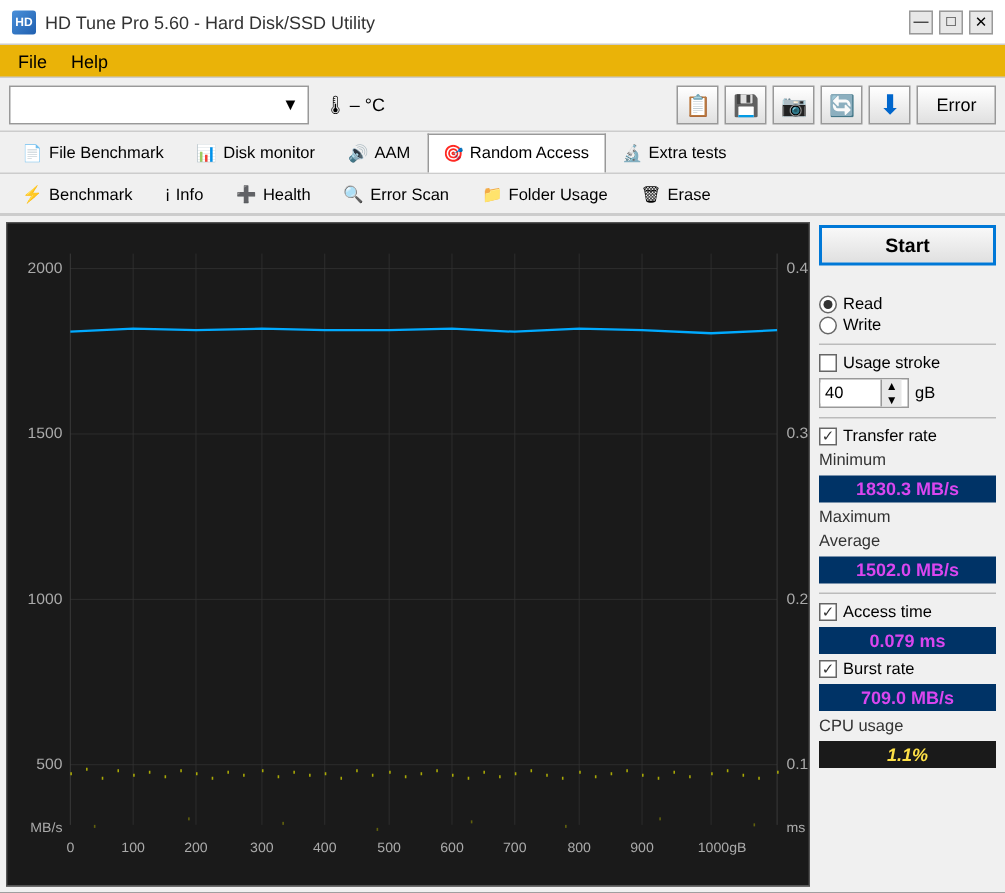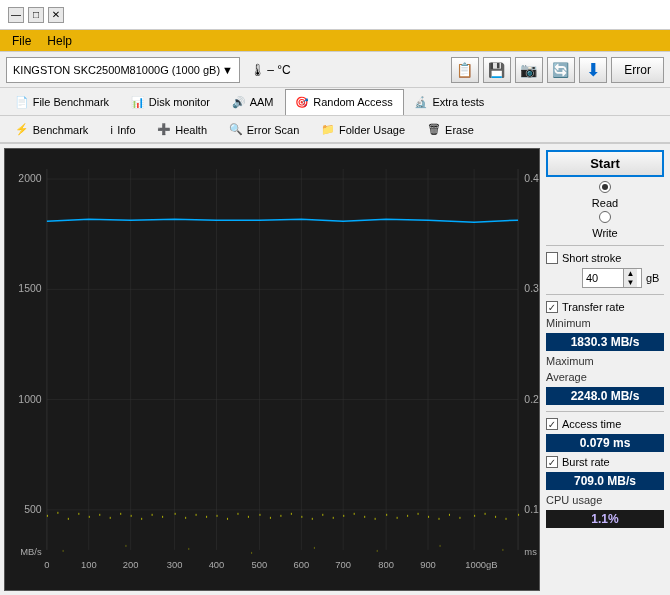--- a/index.html
+++ b/index.html
@@ -35,59 +35,62 @@
     
     
     .main-content { display: flex; background: #f0f0f0; height: calc(595px - 30px - 22px - 36px - 28px - 28px); }
     
     
     .chart-area { flex: 1; background: #1a1a1a; position: relative; margin: 4px 0 4px 4px; border: 1px solid #555; }
     .chart-svg { width: 100%; height: 100%; }
     
     
     .right-panel { width: 130px; padding: 6px 6px; display: flex; flex-direction: column; gap: 4px; }
-    .start-btn { background: linear-gradient(180deg, #f8f8f8, #e0e0e0); border: 2px solid #0078d7; padding: 4px 0; text-align: center; cursor: pointer; font-size: 13px; font-weight: bold; margin-bottom: 0; }
+    .start-btn { background: linear-gradient(180deg, #f8f8f8, #e0e0e0); border: 2px solid #0078d7; padding: 4px 0; text-align: center; cursor: pointer; font-size: 13px; font-weight: bold; margin-bottom: 16px; }
     .radio-group { display: flex; flex-direction: column; gap: 2px; }
-    .radio-item { display: flex; align-items: center; gap: 4px; font-size: 11px; flex-direction: column; }
+    .radio-item { display: flex; align-items: center; gap: 4px; font-size: 11px; }
     .radio-btn { width: 12px; height: 12px; border-radius: 50%; border: 1px solid #666; background: #fff; display: flex; align-items: center; justify-content: center; }
     .radio-btn.selected::after { content: ''; width: 6px; height: 6px; border-radius: 50%; background: #333; display: block; }
     .checkbox-item { display: flex; align-items: center; gap: 4px; font-size: 11px; }
     .checkbox { width: 12px; height: 12px; border: 1px solid #666; background: #fff; display: flex; align-items: center; justify-content: center; font-size: 10px; }
     .checkbox.checked { color: #333; }
-    .spinbox { display: flex; align-items: center; border: 1px solid #999; background: #fff; height: 20px; width: 60px; margin-left: 36px; }
+    .spinbox { display: flex; align-items: center; border: 1px solid #999; background: #fff; height: 20px; width: 60px; }
     .spinbox input { border: none; outline: none; width: 40px; padding: 1px 3px; font-size: 11px; }
     .spinbox-arrows { display: flex; flex-direction: column; width: 14px; }
     .spinbox-arrow { height: 9px; border-left: 1px solid #999; background: #e8e8e8; display: flex; align-items: center; justify-content: center; font-size: 8px; cursor: pointer; line-height: 1; }
     .stat-label { font-size: 11px; color: #333; }
-    .stat-value { background: #003366; color: #ffffff; padding: 2px 4px; font-size: 12px; font-weight: bold; text-align: center; width: 100%; }
+    .stat-value { background: #003366; color: #d946ef; padding: 2px 4px; font-size: 12px; font-weight: bold; text-align: center; width: 100%; }
     .divider-line { border-top: 1px solid #bbb; margin: 2px 0; }
-    .cpu-value { background: #1a1a1a; color: #c4b5fd; padding: 2px 4px; font-size: 12px; font-weight: bold; text-align: center; width: 100%; }
+    .cpu-value { background: #1a1a1a; color: #fde047; padding: 2px 4px; font-size: 12px; font-weight: bold; text-align: center; width: 100%; font-style: italic; }
     
     .spinbox-row { display: flex; align-items: center; gap: 4px; }
     .unit-label { font-size: 11px; }
   </style>
 </head>
 <body>
 
 <div class="title-bar">
+  <div class="title-bar-left">
+    <div class="title-bar-icon">HD</div>
+    <span>HD Tune Pro 5.60 - Hard Disk/SSD Utility</span>
+  </div>
   <div class="title-bar-controls">
     <div class="title-btn">—</div>
     <div class="title-btn">□</div>
     <div class="title-btn">✕</div>
   </div>
 </div>
 
 <div class="menu-bar">
   <div class="menu-item">File</div>
   <div class="menu-item">Help</div>
 </div>
 
 <div class="toolbar">
   <div class="device-select">
-    <span>KINGSTON SKC2500M81000G (1000 gB)</span>
     <span class="device-select-arrow">▼</span>
   </div>
   <div class="temp-display">
     <span>🌡</span>
     <span>– °C</span>
   </div>
   <div class="toolbar-spacer"></div>
   <div class="toolbar-btn">📋</div>
   <div class="toolbar-btn">💾</div>
   <div class="toolbar-btn">📷</div>
@@ -270,21 +273,21 @@
       <div class="radio-item">
         <div class="radio-btn"></div>
         <span>Write</span>
       </div>
     </div>
 
     <div class="divider-line"></div>
 
     <div class="checkbox-item">
       <div class="checkbox"></div>
-      <span>Short stroke</span>
+      <span>Usage stroke</span>
     </div>
 
     <div class="spinbox-row">
       <div class="spinbox">
         <input type="text" value="40" style="">
         <div class="spinbox-arrows">
           <div class="spinbox-arrow">▲</div>
           <div class="spinbox-arrow">▼</div>
         </div>
       </div>
@@ -297,21 +300,21 @@
       <div class="checkbox checked">✓</div>
       <span>Transfer rate</span>
     </div>
 
     <div class="stat-label">Minimum</div>
     <div class="stat-value">1830.3 MB/s</div>
 
     <div class="stat-label">Maximum</div>
 
     <div class="stat-label">Average</div>
-    <div class="stat-value">2248.0 MB/s</div>
+    <div class="stat-value">1502.0 MB/s</div>
 
     <div class="divider-line"></div>
 
     <div class="checkbox-item">
       <div class="checkbox checked">✓</div>
       <span>Access time</span>
     </div>
     <div class="stat-value">0.079 ms</div>
 
     <div class="checkbox-item">

